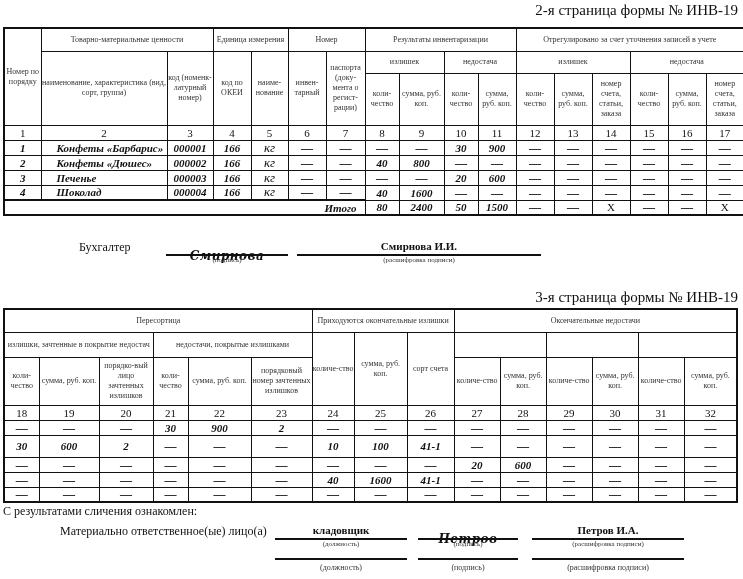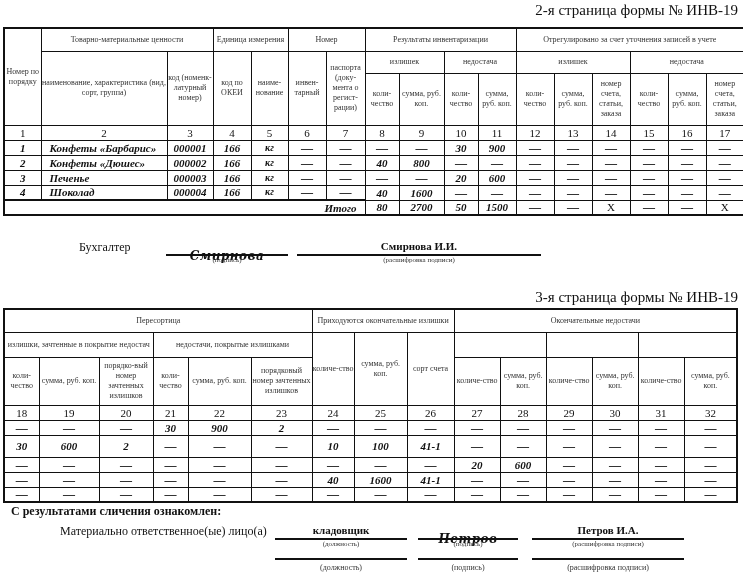--- a/index.html
+++ b/index.html
@@ -6,22 +6,22 @@
   body { width:743px; height:579px; position:relative; overflow:hidden;
          font-family:"Liberation Serif", "DejaVu Serif", serif; color:#111; }
   .abs { position:absolute; }
   .page-title { font-size:15px; white-space:nowrap; }
   table.frm { position:absolute; border-collapse:collapse; table-layout:fixed; }
   table.frm td { border:1px solid #111; text-align:center; vertical-align:middle;
                  padding:0; font-size:8px; line-height:10px; color:#333; overflow:hidden; }
   table.frm { border:2px solid #111; }
   table.frm td.num { font-size:11px; color:#111; }
   table.frm td.v { font-size:11px; font-weight:bold; font-style:italic; color:#111; }
-  table.frm td.v.left { text-align:left; padding-left:8px;margin-left:12px; }
-  table.frm td.unit { font-size:10px; font-style:italic; font-weight:bold; color:#111; }
+  table.frm td.v.left { text-align:left; padding-left:15px;margin-left:12px; }
+  table.frm td.unit { font-size:13px; font-style:italic; font-weight:normal; color:#111; }
   table.frm td.dash { font-size:12px; font-weight:bold; color:#111; }
   table.frm td.x { font-size:11px; color:#111; }
   table.frm td.noborder { border:none;margin-left:20px; }
   .sig-line { position:absolute; border-top:2px solid #111; height:0; }
   .sig-cap { position:absolute; font-size:7px; color:#333; text-align:center; }
   .sig-val { position:absolute; font-size:11px; font-weight:bold; text-align:center; white-space:nowrap; }
   .sig-script { position:absolute; font-size:12px; font-style:italic; font-weight:bold;
                 text-align:center; white-space:nowrap; font-family:"DejaVu Serif", serif; letter-spacing:0.5px; }
   .lbl { position:absolute; font-size:11px; white-space:nowrap; }
 </style>
@@ -178,21 +178,21 @@
         <td class="dash">—</td>
         <td class="dash">—</td>
         <td class="dash">—</td>
         <td class="dash">—</td>
       </tr>
     </tbody>
   <tbody>
       <tr style="height:15px" id="p2-total">
         <td class="v noborder" colspan="7" style="text-align: right; padding-right: 8px; border-top: 2px solid rgb(17, 17, 17);">Итого</td>
         <td class="v">80</td>
-        <td class="v">2700</td>
+        <td class="v">2400</td>
         <td class="v">50</td>
         <td class="v">1500</td>
         <td class="dash">—</td>
         <td class="dash">—</td>
         <td class="x">X</td>
         <td class="dash">—</td>
         <td class="dash">—</td>
         <td class="x">X</td>
       </tr>
 </tbody>
@@ -238,21 +238,21 @@
     <td rowspan="2">количе-ство</td>
     <td rowspan="2">сумма, руб. коп.</td>
     <td rowspan="2">сорт счета</td>
     <td colspan="2"></td>
     <td colspan="2"></td>
     <td colspan="2"></td>
   </tr>
   <tr style="height:48px">
     <td>коли-чество</td>
     <td>сумма, руб. коп.</td>
-    <td>порядко-вый номер зачтенных излишков</td>
+    <td>порядко-вый лицо зачтенных излишков</td>
     <td>коли-чество</td>
     <td>сумма, руб. коп.</td>
     <td>порядковый номер зачтенных излишков</td>
     <td>количе-ство</td>
     <td>сумма, руб. коп.</td>
     <td>количе-ство</td>
     <td>сумма, руб. коп.</td>
     <td>количе-ство</td>
     <td>сумма, руб. коп.</td>
   </tr>
@@ -356,21 +356,21 @@
         <td class="dash">—</td>
         <td class="dash">—</td>
         <td class="dash">—</td>
         <td class="dash">—</td>
         <td class="dash">—</td>
         <td class="dash">—</td>
       </tr>
     </tbody>
 </table>
 
-<div class="lbl" style="left:11px; top:504px; font-size:12px;font-weight:bold;">С результатами сличения ознакомлен:</div>
+<div class="lbl" style="left:3px; top:504px; font-size:12px;">С результатами сличения ознакомлен:</div>
 <div class="lbl" style="left:60px; top:524px; font-size:12px;">Материально ответственное(ые) лицо(а)</div>
 
 <div class="sig-val" style="left:275px; width:132px; top:524px;">кладовщик</div>
 <div class="sig-line" style="left:275px; width:132px; top:538px;"></div>
 <div class="sig-cap" style="left:275px; width:132px; top:540px;">(должность)</div>
 <div class="sig-script" style="left:418px; width:100px; top:532px;">Петров</div>
 <div class="sig-line" style="left:418px; width:100px; top:538px;"></div>
 <div class="sig-cap" style="left:418px; width:100px; top:540px;">(подпись)</div>
 <div class="sig-val" style="left:532px; width:152px; top:524px;">Петров И.А.</div>
 <div class="sig-line" style="left:532px; width:152px; top:538px;"></div>

